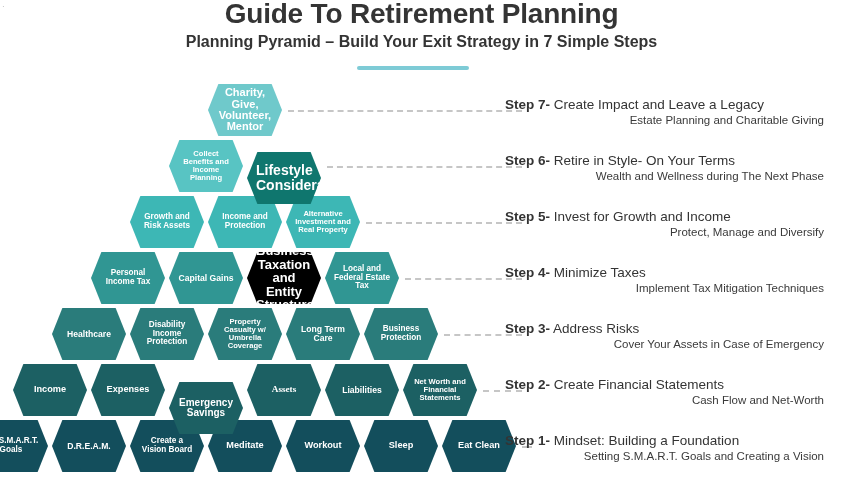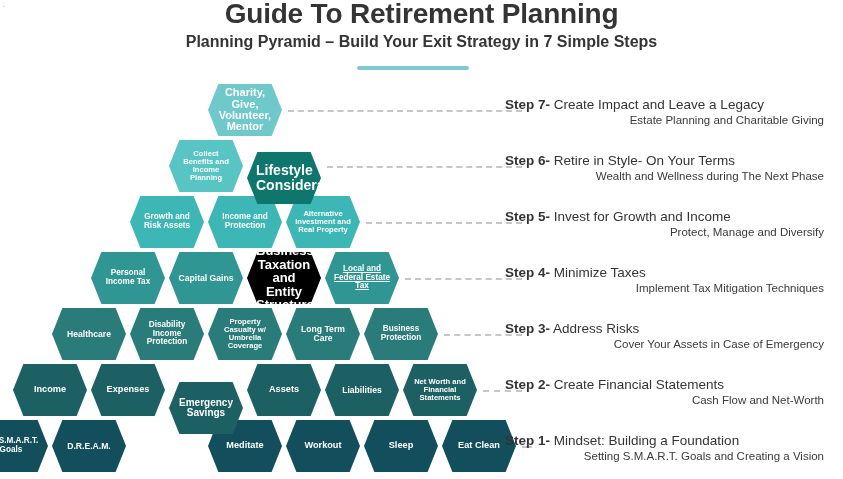--- a/index.html
+++ b/index.html
@@ -92,20 +92,23 @@
   <div class="rule"></div>
 
   <div id="pyramid">
       <div class="row" style="left: 0px; top: 420px; width: 520px;">
         <div class="hex" style="left: -26px; width: 74px; background: rgb(19, 78, 92); font-size: 8.2px;">
           <span>Set S.M.A.R.T. Goals</span>
         </div>
         <div class="hex" style="left: 52px; width: 74px; background: rgb(19, 78, 92); font-size: 8.6px;">
           <span>D.R.E.A.M.</span>
         </div>
+        <div class="hex" style="left: 130px; width: 74px; background: rgb(19, 78, 92); font-size: 8.2px;">
+          <span>Create a Vision Board</span>
+        </div>
         <div class="hex" style="left: 208px; width: 74px; background: rgb(19, 78, 92); font-size: 9.2px;">
           <span>Meditate</span>
         </div>
         <div class="hex" style="left: 286px; width: 74px; background: rgb(19, 78, 92); font-size: 9.2px;">
           <span>Workout</span>
         </div>
         <div class="hex" style="left: 364px; width: 74px; background: rgb(19, 78, 92); font-size: 9.2px;">
           <span>Sleep</span>
         </div>
         <div class="hex" style="left: 442px; width: 74px; background: rgb(19, 78, 92); font-size: 9.2px;">
@@ -115,21 +118,21 @@
       <div class="row" style="left: 0px; top: 364px; width: 520px;">
         <div class="hex" style="left: 13px; width: 74px; background: rgb(28, 96, 99); font-size: 9.2px;">
           <span>Income</span>
         </div>
         <div class="hex" style="left: 91px; width: 74px; background: rgb(28, 96, 99); font-size: 9.2px;">
           <span>Expenses</span>
         </div>
         <div class="hex" style="left: 169px; width: 74px; background: rgb(28, 96, 99); font-size: 10px; margin-top: 18px;">
           <span>Emergency Savings</span>
         </div>
-        <div class="hex" style="left: 247px; width: 74px; background: rgb(28, 96, 99); font-size: 9.2px;">
+        <div class="hex" style="left: 247px; width: 74px; background: rgb(28, 96, 99); font-size: 9.2px; font-family: Liberation Serif, serif;">
           <span>Assets</span>
         </div>
         <div class="hex" style="left: 325px; width: 74px; background: rgb(28, 96, 99); font-size: 8.6px;">
           <span>Liabilities</span>
         </div>
         <div class="hex" style="left: 403px; width: 74px; background: rgb(28, 96, 99); font-size: 7.6px;">
           <span>Net Worth and Financial Statements</span>
         </div>
       </div>
       <div class="row" style="left: 0px; top: 308px; width: 520px;">
@@ -152,21 +155,21 @@
       <div class="row" style="left: 0px; top: 252px; width: 520px;">
         <div class="hex" style="left: 91px; width: 74px; background: rgb(48, 150, 147); font-size: 8.2px;">
           <span>Personal Income  Tax</span>
         </div>
         <div class="hex" style="left: 169px; width: 74px; background: rgb(48, 150, 147); font-size: 8.6px;">
           <span>Capital Gains</span>
         </div>
         <div class="hex" style="left: 247px; width: 74px; background: #000000; font-size: 13px;">
           <span>Business Taxation and Entity Structure</span>
         </div>
-        <div class="hex" style="left: 325px; width: 74px; background: rgb(48, 150, 147); font-size: 8.2px; text-decoration: underline;">
+        <div class="hex" style="left: 325px; width: 74px; background: rgb(48, 150, 147); font-size: 8.2px;">
           <span>Local and Federal Estate Tax</span>
         </div>
       </div>
       <div class="row" style="left: 0px; top: 196px; width: 520px;">
         <div class="hex" style="left: 130px; width: 74px; background: rgb(61, 183, 181); font-size: 8.2px;">
           <span>Growth  and Risk  Assets</span>
         </div>
         <div class="hex" style="left: 208px; width: 74px; background: rgb(61, 183, 181); font-size: 8.2px;">
           <span>Income  and Protection</span>
         </div>

